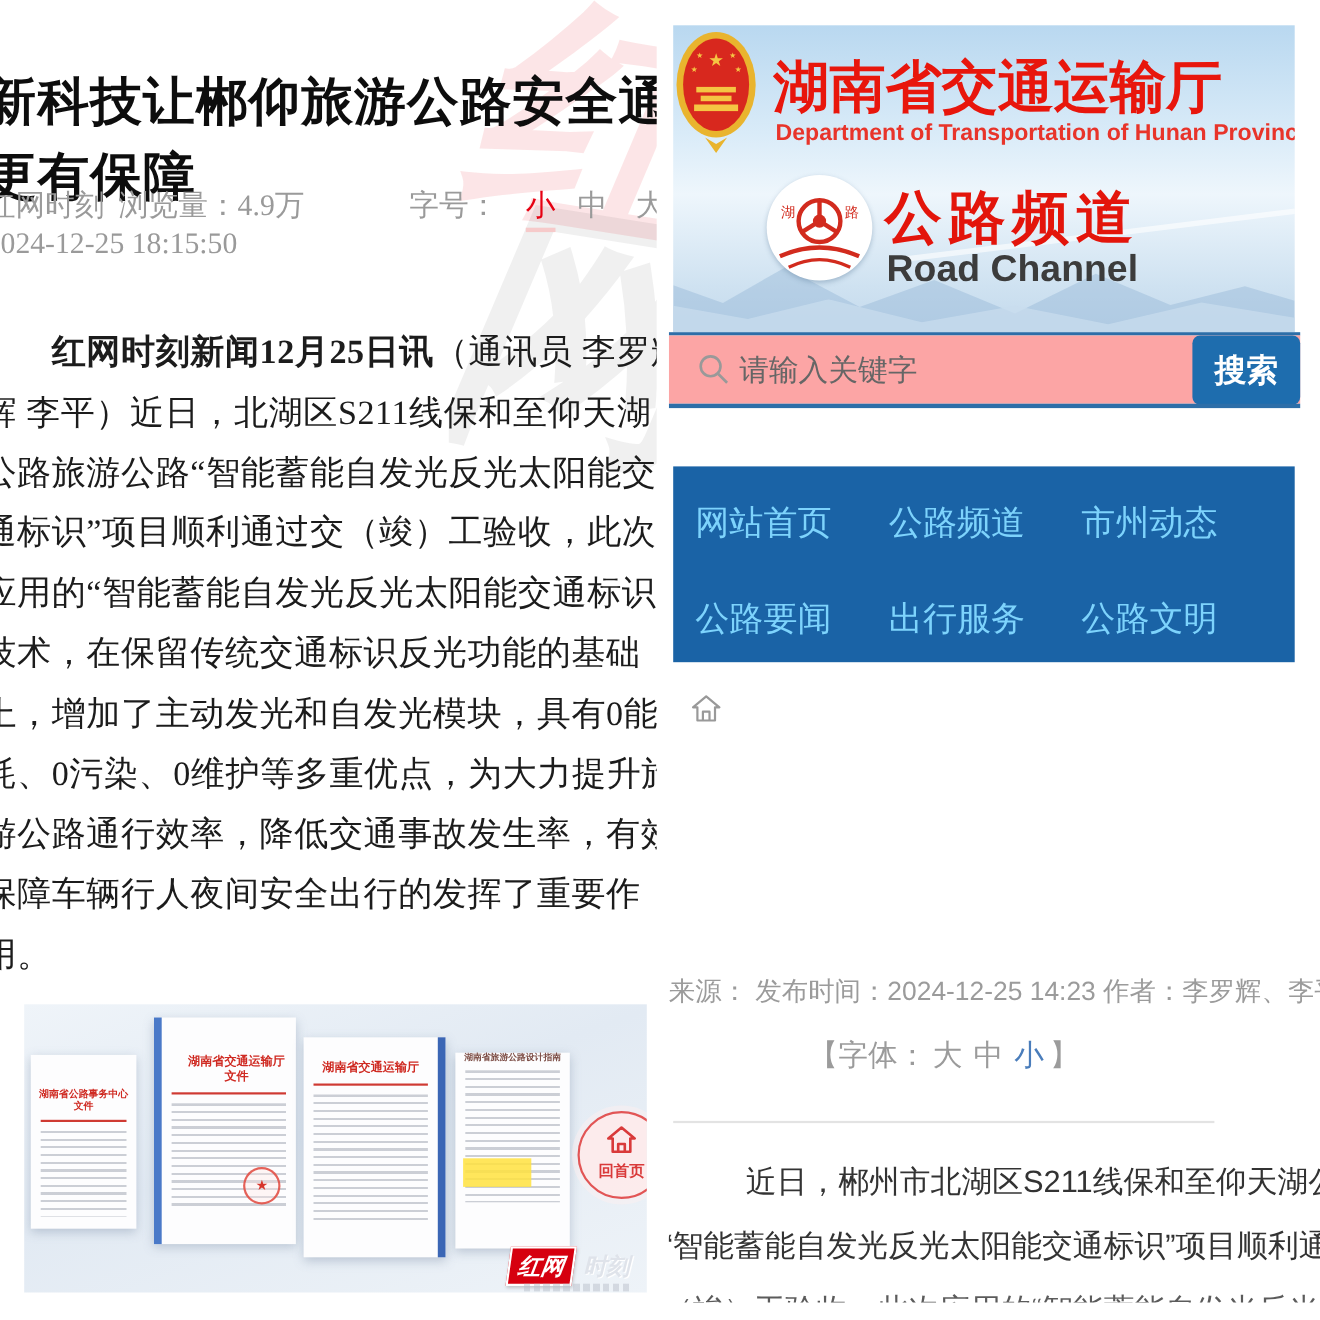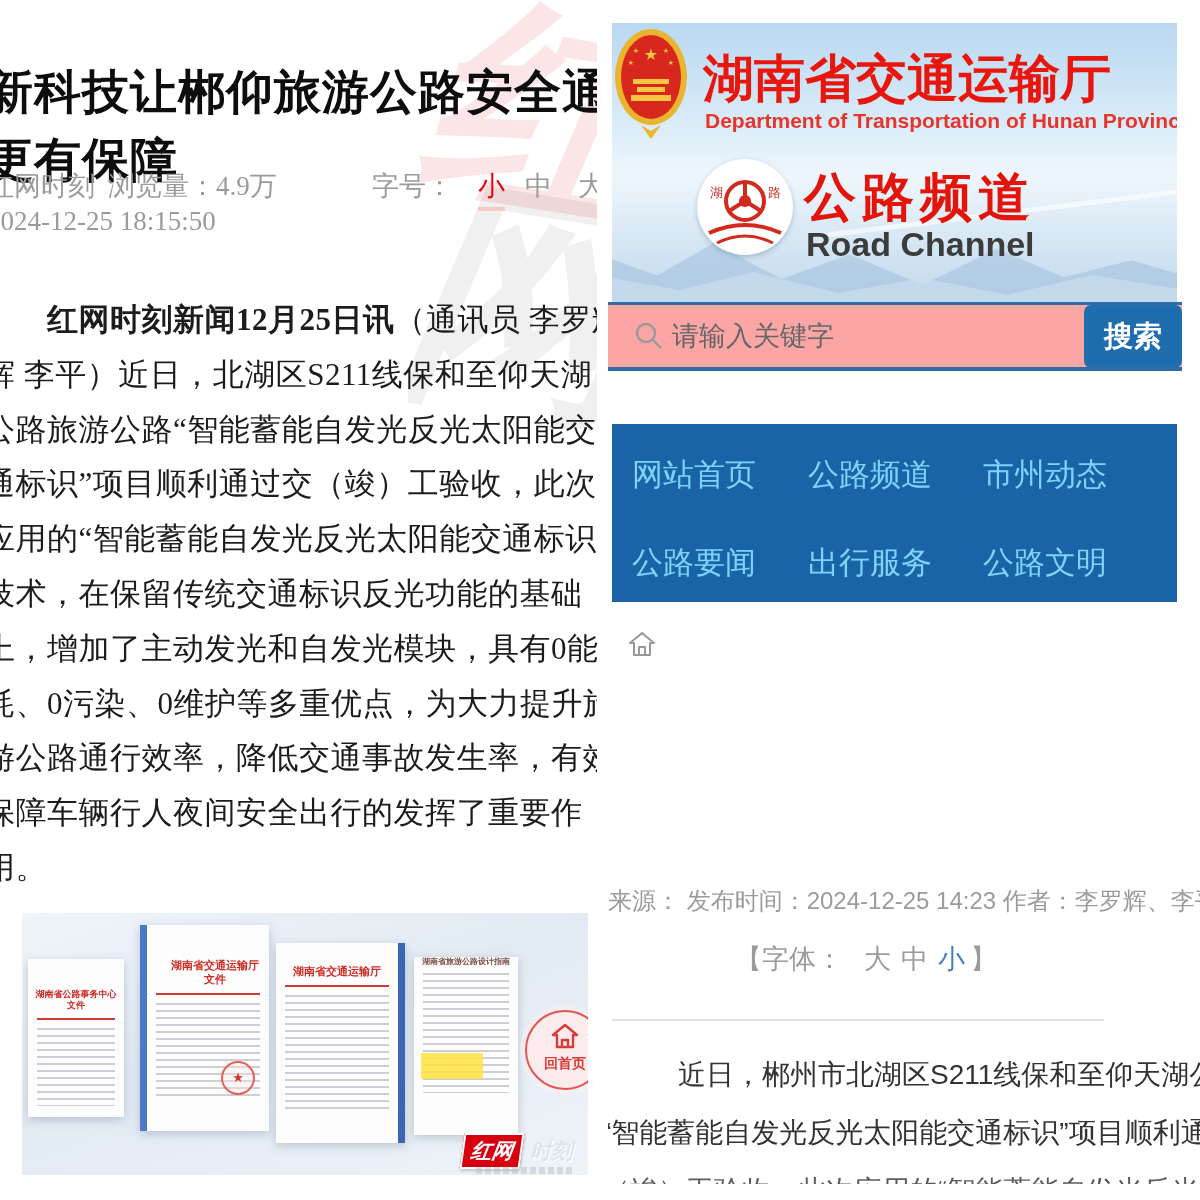--- a/index.html
+++ b/index.html
@@ -241,21 +241,21 @@
     <div class="breadcrumb">
       <svg width="28" height="28" viewBox="0 0 28 28">
         <path d="M14 3 L26 13 H22 V25 H6 V13 H2 Z M11 25 V17 H17 V25" fill="none" stroke="#999" stroke-width="2" stroke-linejoin="round"></path>
       </svg>
     </div>
 
 
     <div class="art-meta">来源：  发布时间：2024-12-25 14:23 作者：李罗辉、李平</div>
 
     <div class="font-row">
-      <span style="margin:16px;">【字体：</span><span class="fr-opt">大</span><span class="fr-opt">中</span><span class="fr-small">小</span><span style="margin:0;">】</span>
+      <span style="margin:0;">【字体：</span><span class="fr-opt">大</span><span class="fr-opt">中</span><span class="fr-small">小</span><span style="margin:0;">】</span>
     </div>
 
     <hr class="divider">
 
     <div class="r-body-line rb1">　近日，郴州市北湖区S211线保和至仰天湖公路旅游公路</div>
     <div class="r-body-line rb2">“智能蓄能自发光反光太阳能交通标识”项目顺利通过交</div>
     <div class="rb3-clip">
       <div class="r-body-line">（竣）工验收，此次应用的“智能蓄能自发光反光太阳能</div>
     </div>
   </section>

